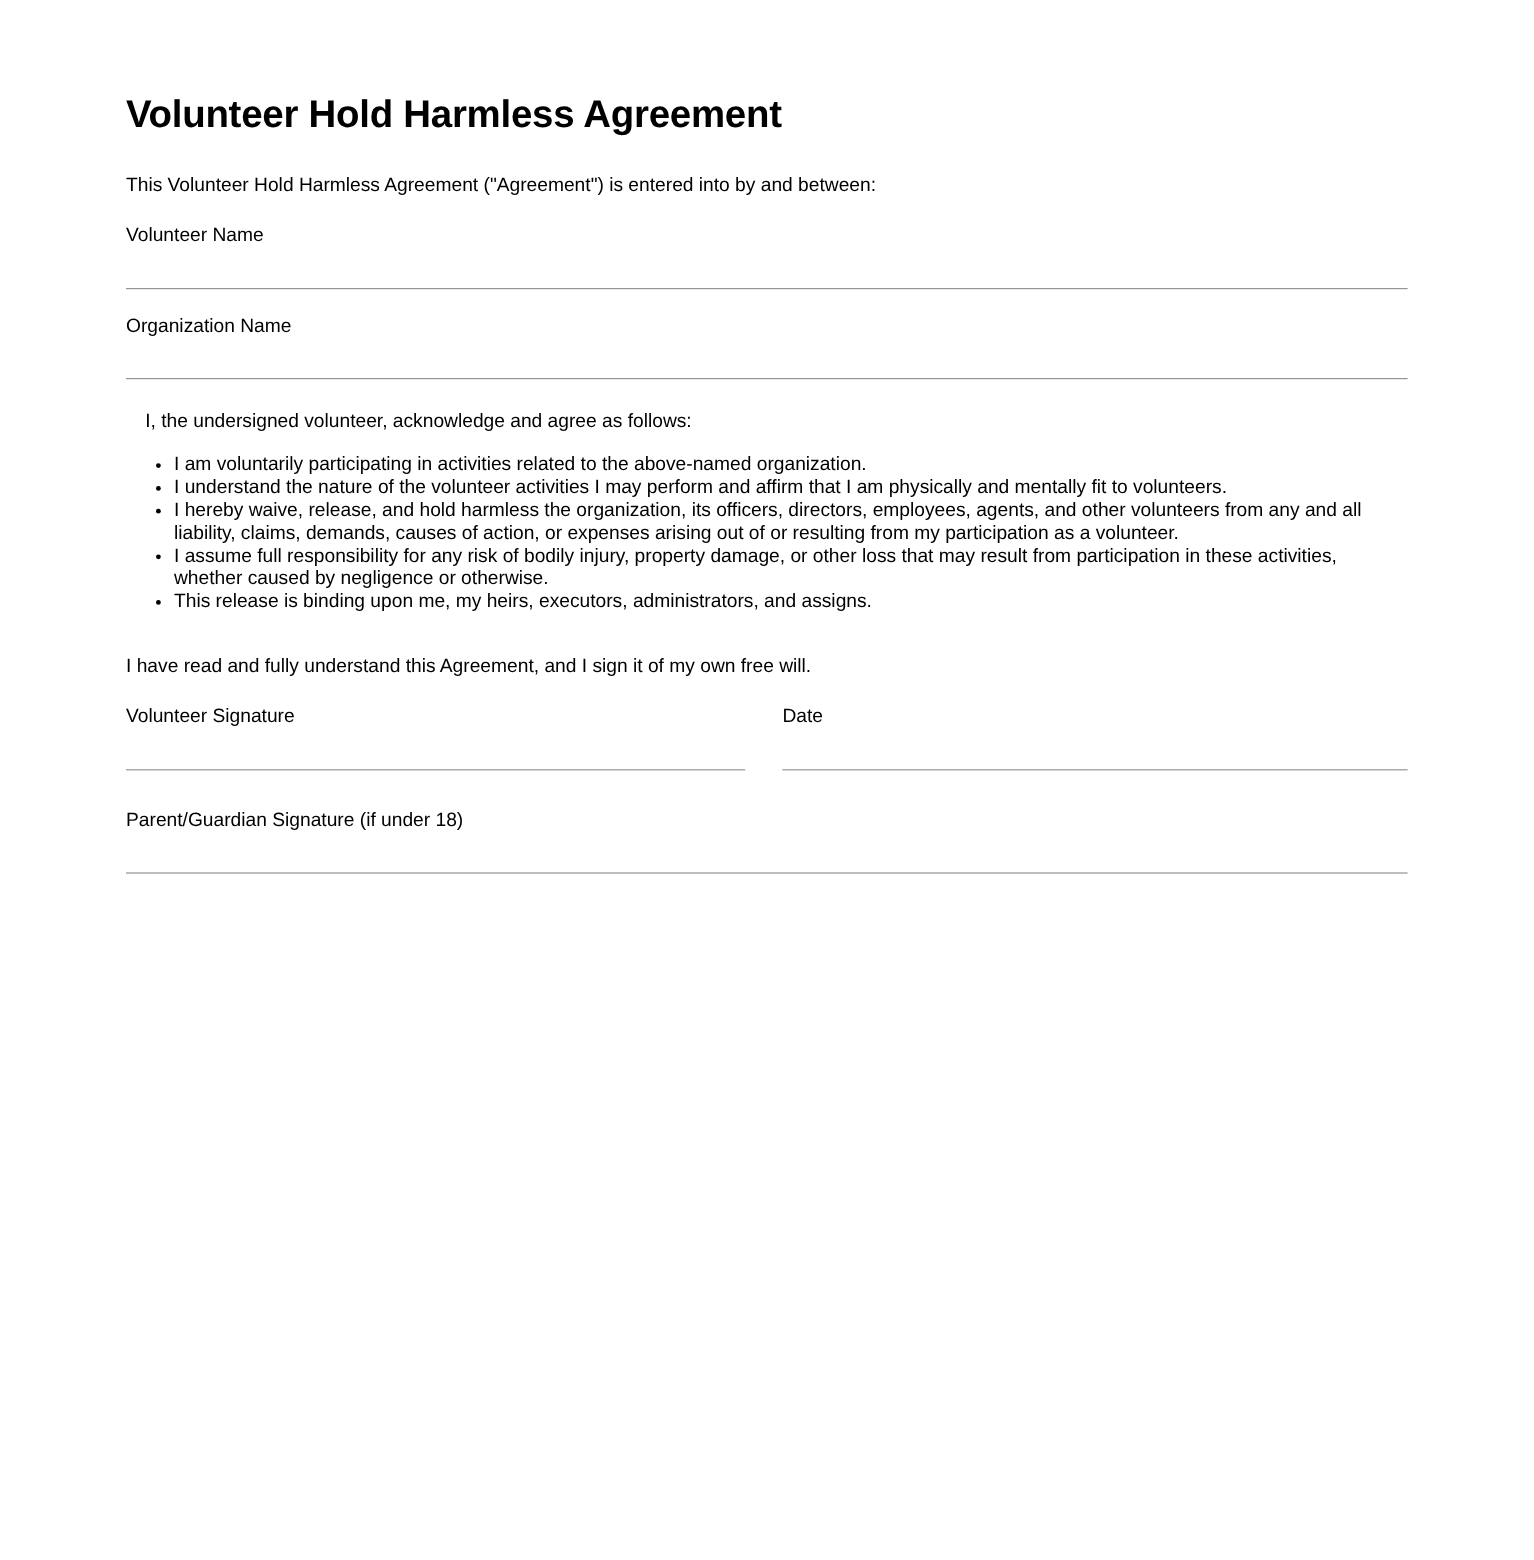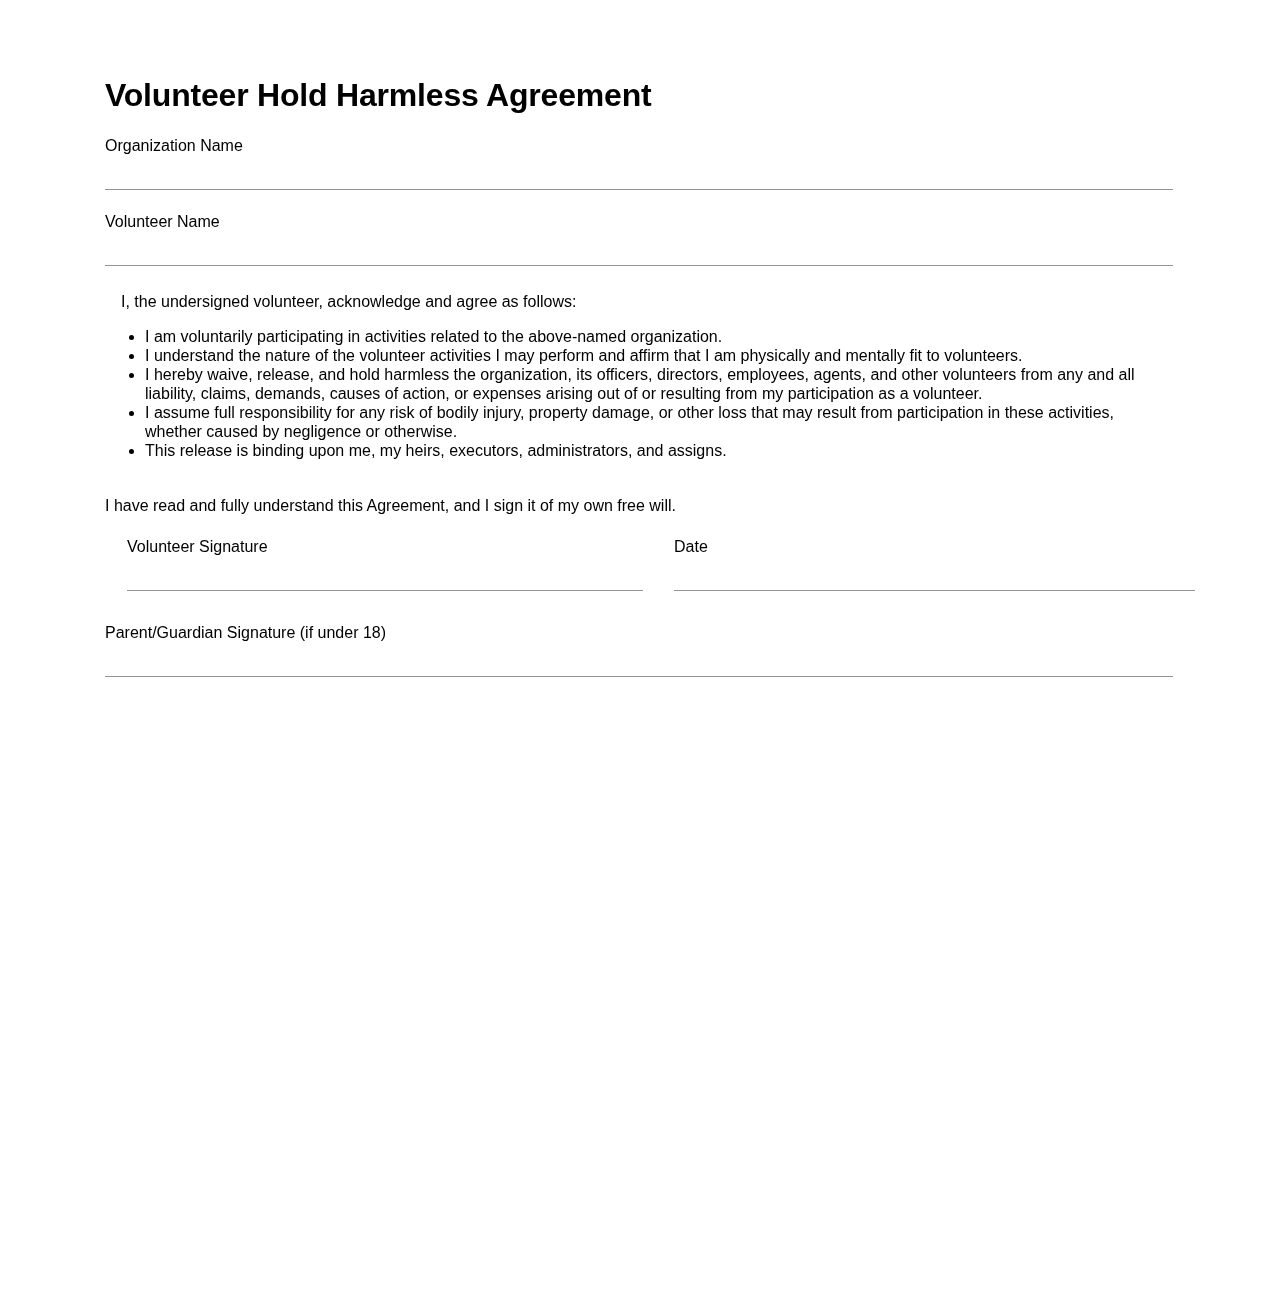--- a/index.html
+++ b/index.html
@@ -72,21 +72,20 @@
   }
   p.affirmation {
     font-size: 16px;
     line-height: 1.18;
     margin: 36px 0 15px 0;
   }
   .sig-row {
     display: flex;
     margin-top: 23px;
     width: 100%;
-    margin-left: 22px;
   }
   .sig-col {
     box-sizing: border-box;
   }
   .sig-col.left {
     width: 516px;
     margin-right: 31px;
   }
   .sig-col.right {
     flex: 1 1 auto;
@@ -103,28 +102,29 @@
     margin-top: 33px;
   }
 </style>
 </head>
 <body>
 
 <div class="page">
 
   <h1 class="doc-title">Volunteer Hold Harmless Agreement</h1>
 
+  <p class="intro">This Volunteer Hold Harmless Agreement ("Agreement") is entered into by and between:</p>
 
   <div class="field-block">
-    <p class="field-label">Organization Name</p>
+    <p class="field-label">Volunteer Name</p>
     <hr class="rule">
   </div>
 
   <div class="field-block">
-    <p class="field-label">Volunteer Name</p>
+    <p class="field-label">Organization Name</p>
     <hr class="rule">
   </div>
 
 
   <p class="lead">I, the undersigned volunteer, acknowledge and agree as follows:</p>
 
   <ul class="terms-list">
     <li>I am voluntarily participating in activities related to the above-named organization.</li>
     <li>I understand the nature of the volunteer activities I may perform and affirm that I am physically and mentally fit to volunteers.</li>
     <li>I hereby waive, release, and hold harmless the organization, its officers, directors, employees, agents, and other volunteers from any and all liability, claims, demands, causes of action, or expenses arising out of or resulting from my participation as a volunteer.</li>

